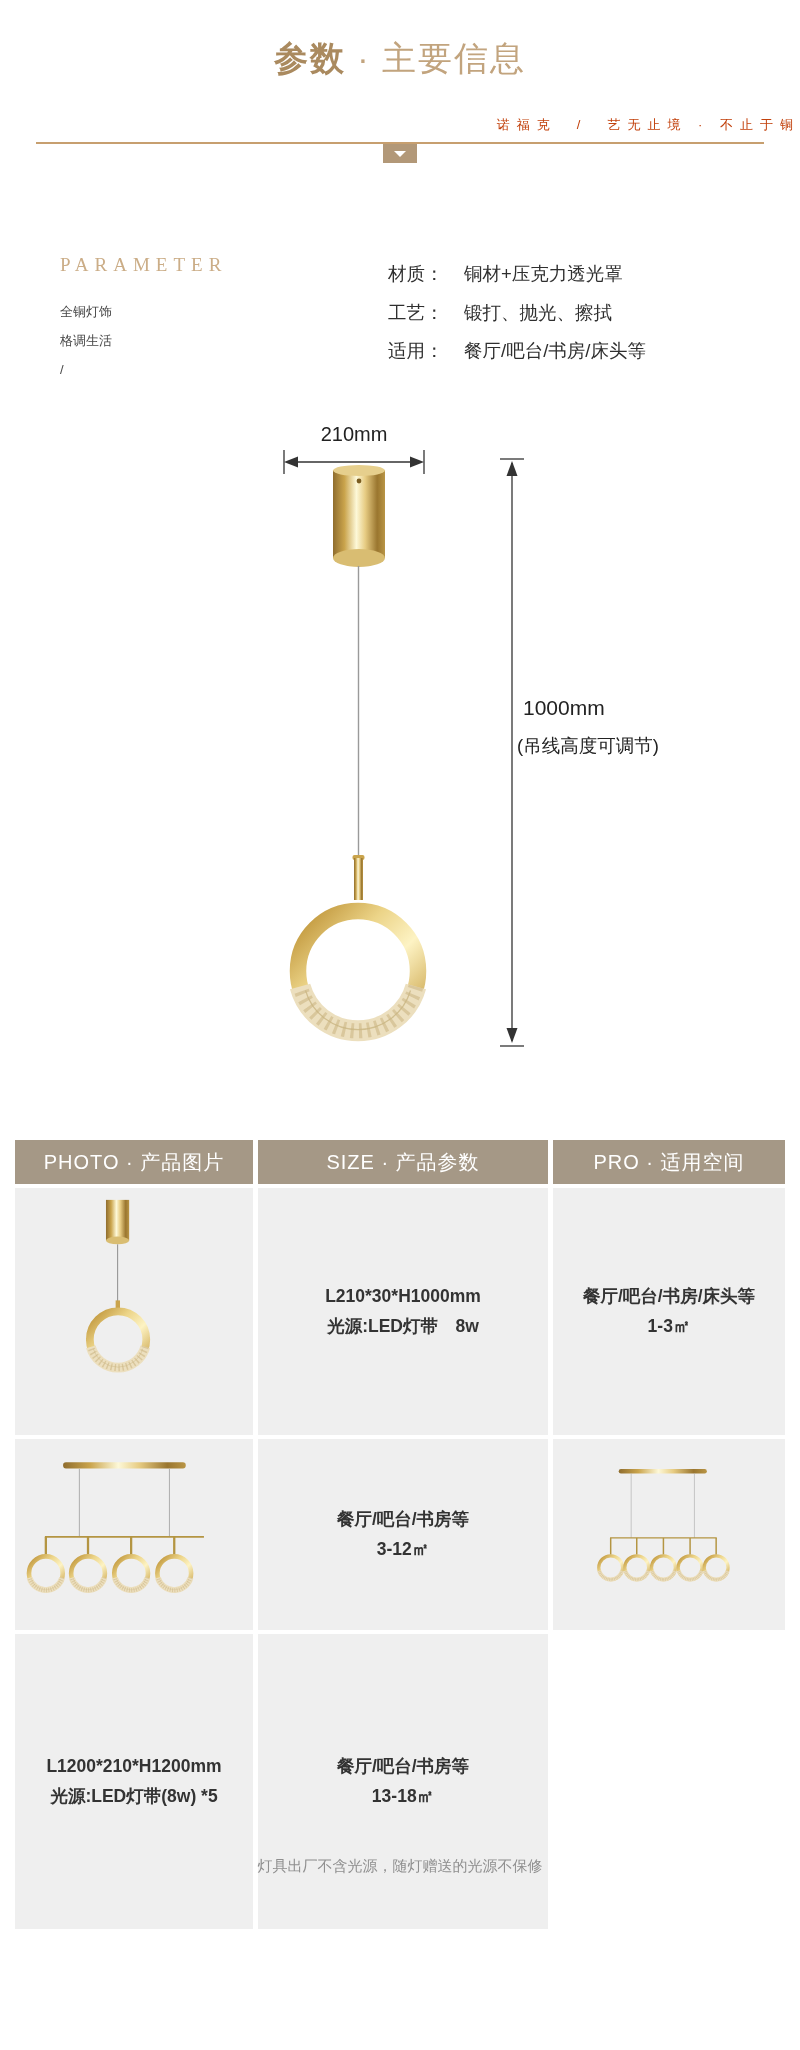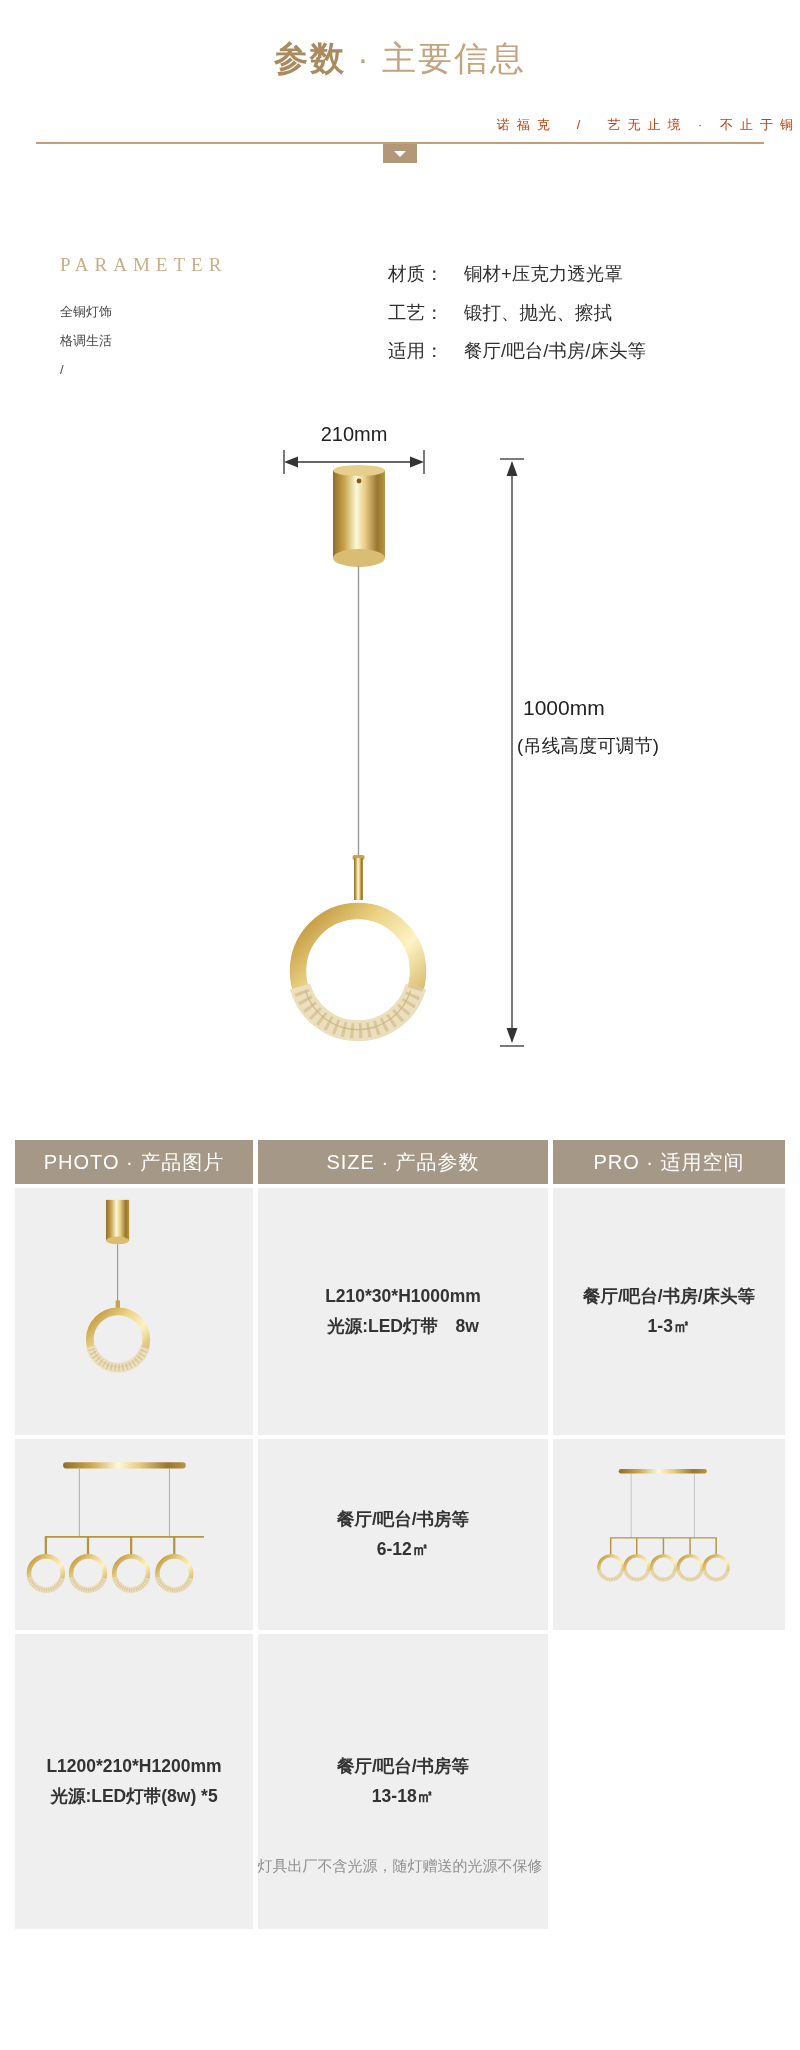--- a/index.html
+++ b/index.html
@@ -185,21 +185,21 @@
       <line x1="116" y1="98" x2="116" y2="117" stroke="#b49542" stroke-width="2.4"></line>
       <line x1="161" y1="98" x2="161" y2="117" stroke="#b49542" stroke-width="2.4"></line>
       <use href="#ringLamp" x="5" y="114" width="44" height="44"></use>
       <use href="#ringLamp" x="49" y="114" width="44" height="44"></use>
       <use href="#ringLamp" x="94" y="114" width="44" height="44"></use>
       <use href="#ringLamp" x="139" y="114" width="44" height="44"></use>
     </svg>
   </div>
   <div class="td">
     <div>餐厅/吧台/书房等</div>
-    <div>6-12㎡</div>
+    <div>3-12㎡</div>
   </div>
 
   <div class="td td-photo">
     <svg viewBox="0 0 238 295">
       <rect x="38" y="42" width="142" height="7" rx="3.5" fill="url(#goldV)"></rect>
       <line x1="58" y1="49" x2="58" y2="153" stroke="#aaaaaa" stroke-width="1"></line>
       <line x1="160" y1="49" x2="160" y2="153" stroke="#aaaaaa" stroke-width="1"></line>
       <line x1="24" y1="153" x2="196" y2="153" stroke="#b49542" stroke-width="2"></line>
       <line x1="25" y1="153" x2="25" y2="180" stroke="#b49542" stroke-width="2.4"></line>
       <line x1="67" y1="153" x2="67" y2="180" stroke="#b49542" stroke-width="2.4"></line>

